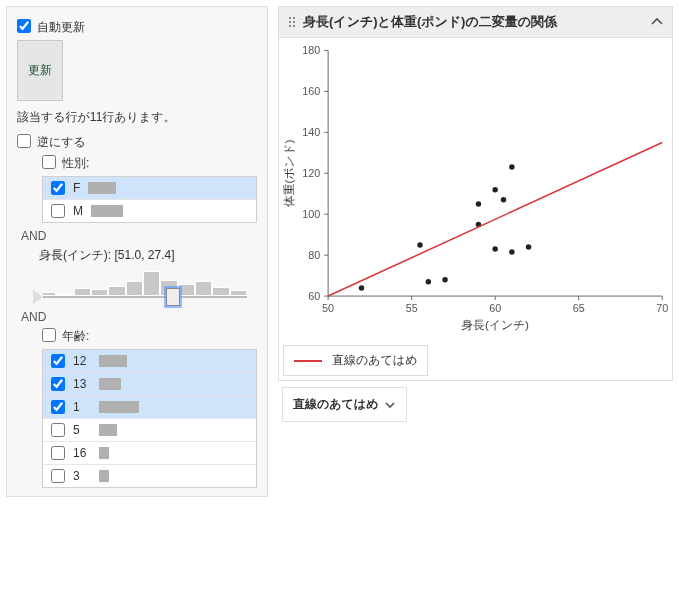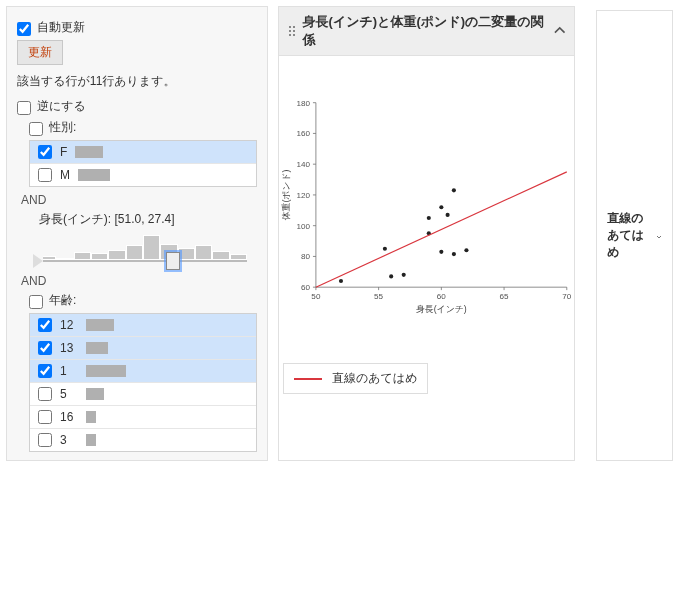--- a/index.html
+++ b/index.html
@@ -1,30 +1,30 @@
 <!DOCTYPE html>
 <html><head>
 <meta charset="utf-8">
 <style>
   html,body{margin:0;padding:0;font-family:"Meiryo","Hiragino Kaku Gothic Pro",sans-serif;font-size:12px;background:#fff;color:#333}
   .app{display:flex;gap:10px;padding:6px;width:679px;box-sizing:border-box}
   .panel{border:1px solid #e0e0e0;}
   .left{width:260px;background:#f7f7f7}
-  .right{flex:1;display:flex;gap:17px}
+  .right{flex:1;display:flex;flex-direction:column;gap:2px}
   .panel-header{display:flex;align-items:center;gap:6px;padding:6px 8px;background:#eeeeee;font-weight:bold;font-size:13px;border-bottom:1px solid #e0e0e0}
   .grip{display:inline-block;width:10px;height:14px;position:relative}
   .grip::before{content:"";position:absolute;inset:0;background-image:radial-gradient(#888 1px,transparent 1px);background-size:4px 4px;background-position:1px 1px}
   .caret{margin-left:auto;width:14px;height:14px}
   .caret svg{display:block}
   .panel-body{padding:8px 10px}
-  .row{display:flex;align-items:flex-end;gap:6px;margin:4px 0}
+  .row{display:flex;align-items:flex-start;gap:6px;margin:4px 0}
   input[type=checkbox]{width:14px;height:14px;margin:0}
-  .btn{display:inline-block;border:1px solid #c8c8c8;background:#e6e6e6;color:#c2410c;padding:3px 10px;font-size:12px}
+  .btn{display:inline-block;border:1px solid #c8c8c8;background:#e6e6e6;color:#14532d;padding:21px 10px;font-size:12px}
   .info{margin:8px 0}
-  .sub{margin-left:12px}
+  .sub{margin-left:25px}
   .list{border:1px solid #d0d0d0;margin-top:2px}
   .list-row{display:flex;align-items:center;gap:8px;padding:4px 8px;border-top:1px solid #e6e6e6;background:#fff}
   .list-row:first-child{border-top:none}
   .list-row.sel{background:#cfe3fb}
   .bar{display:inline-block;height:12px;background:#b0b0b0}
   .and{margin:6px 0 2px 4px;color:#555}
   .range-label{margin:4px 0 4px 22px}
   .histo{position:relative;height:36px;margin:0 10px 4px 22px}
   .histo .bars{position:absolute;bottom:8px;left:0;right:0;height:24px;display:flex;align-items:flex-end}
   .histo .hb{flex:1;background:#c8c8c8;border:1px solid #fff}

